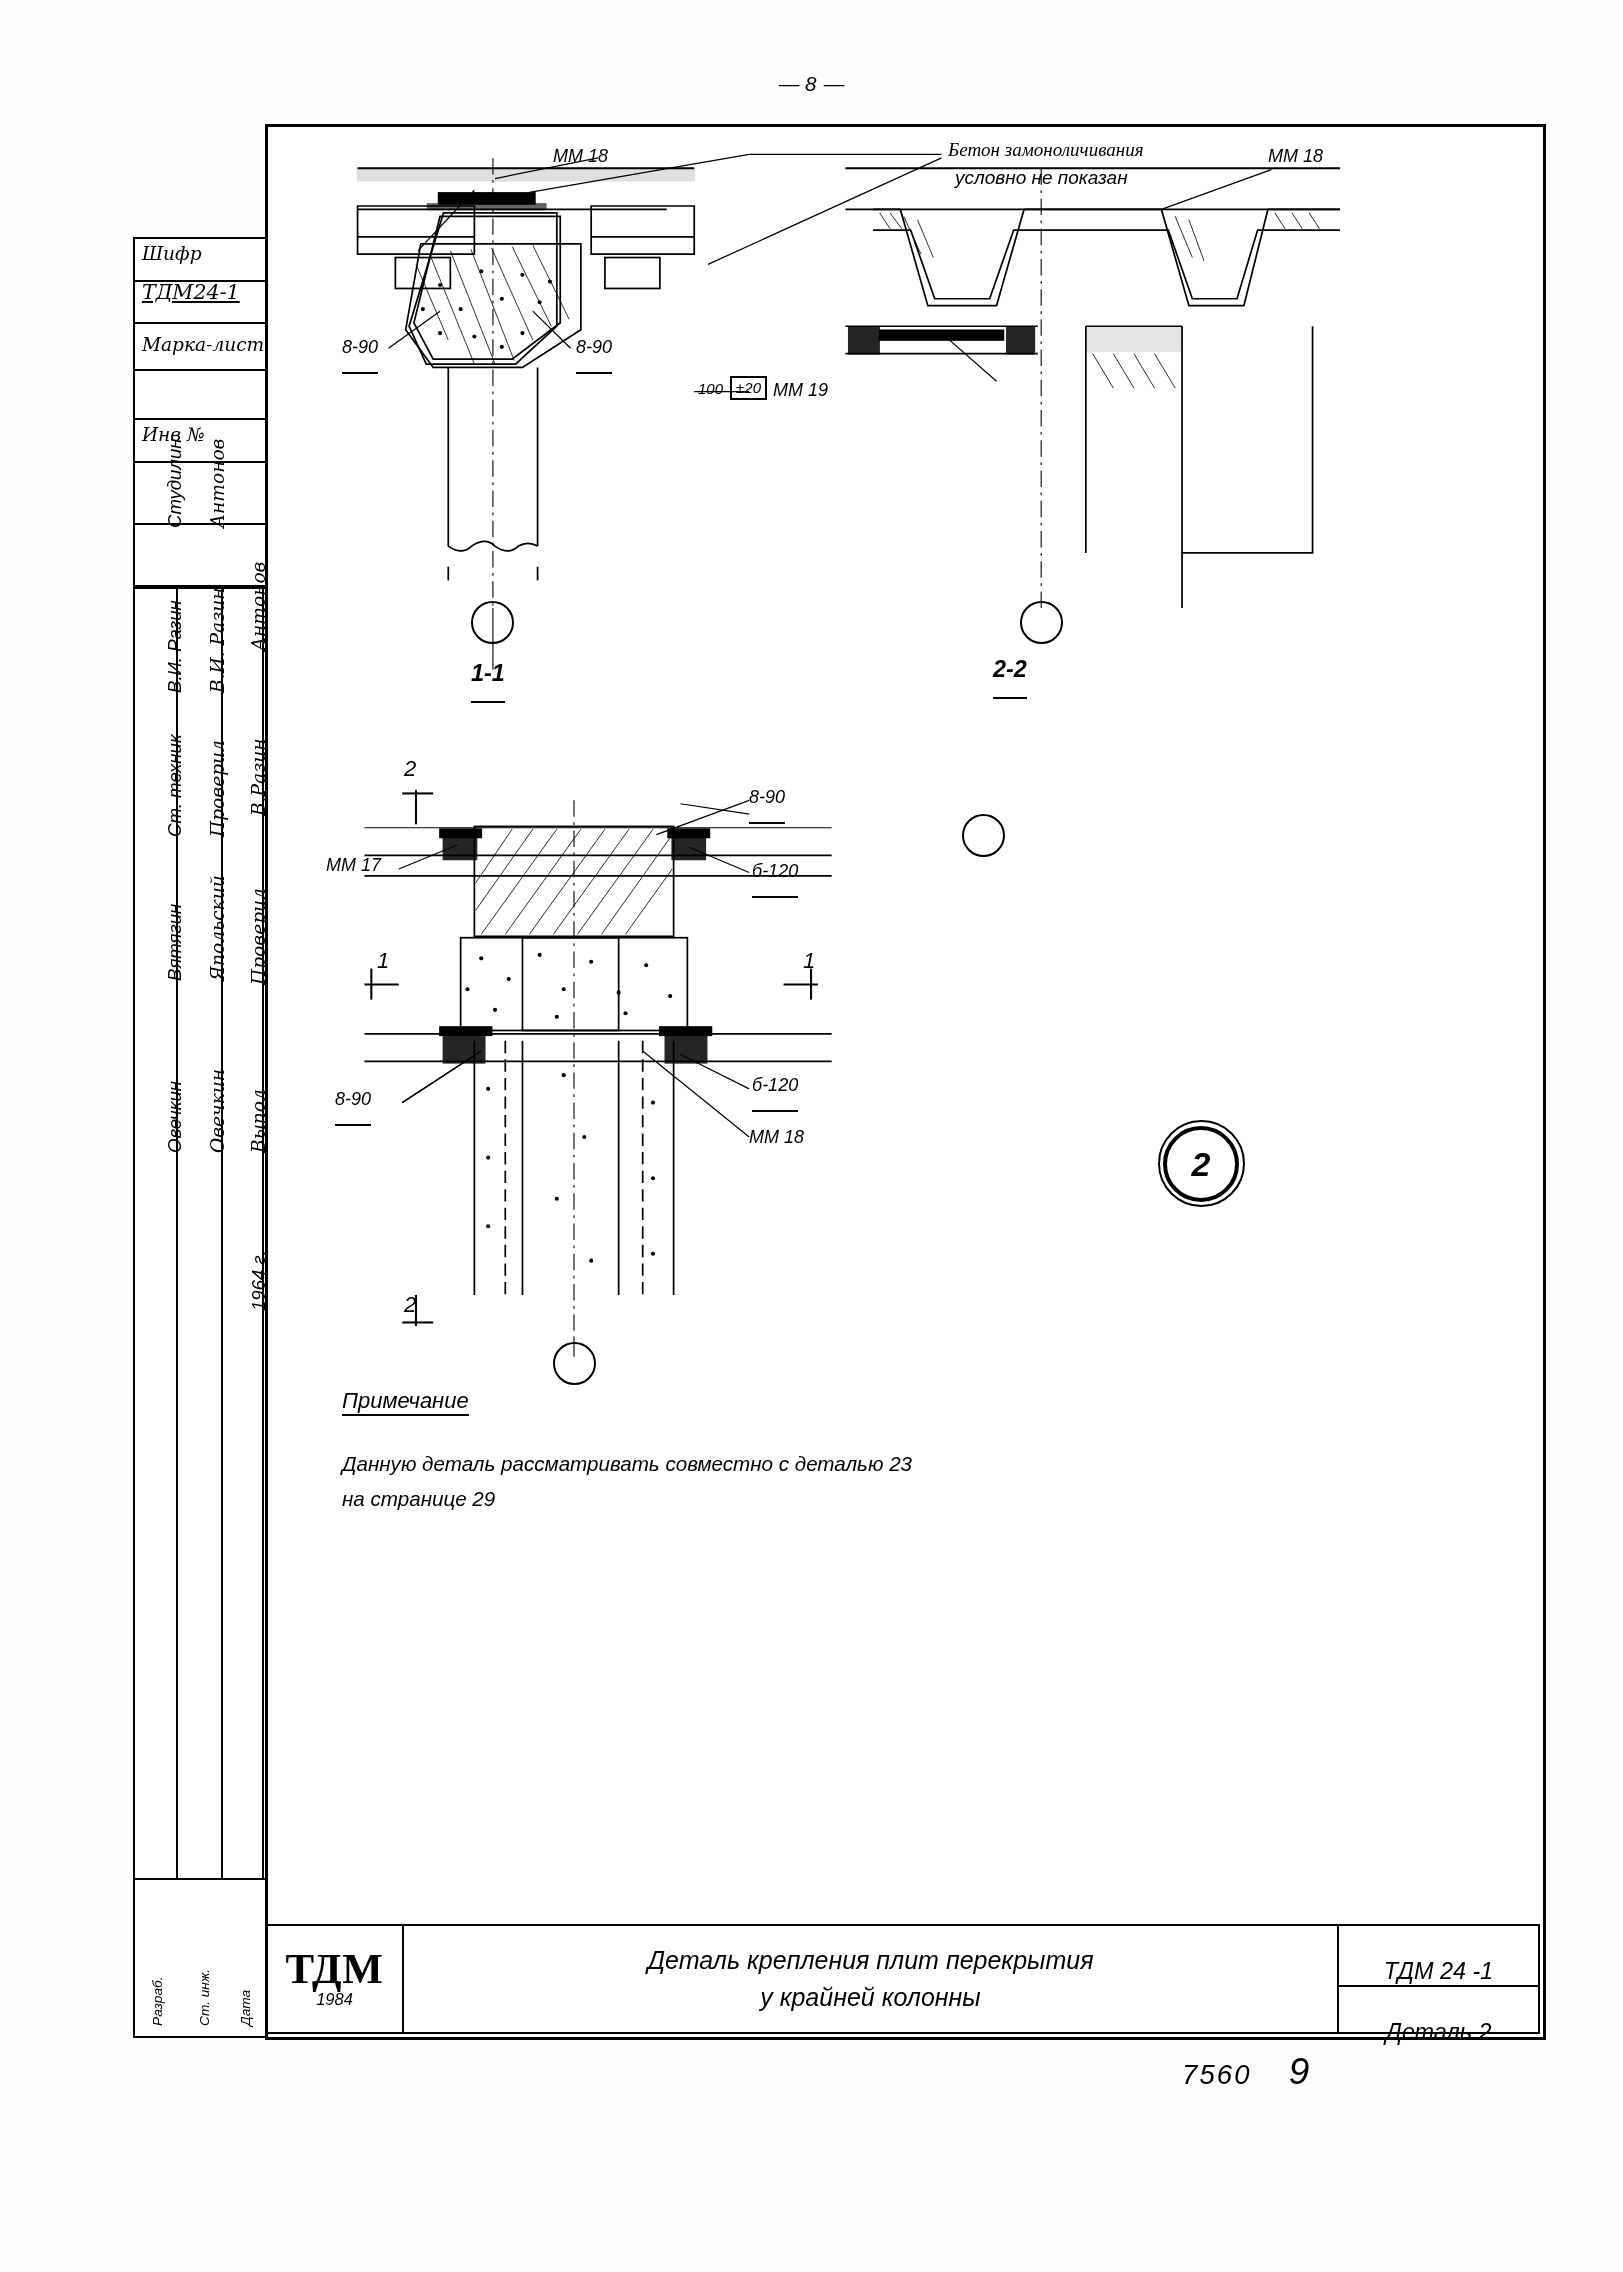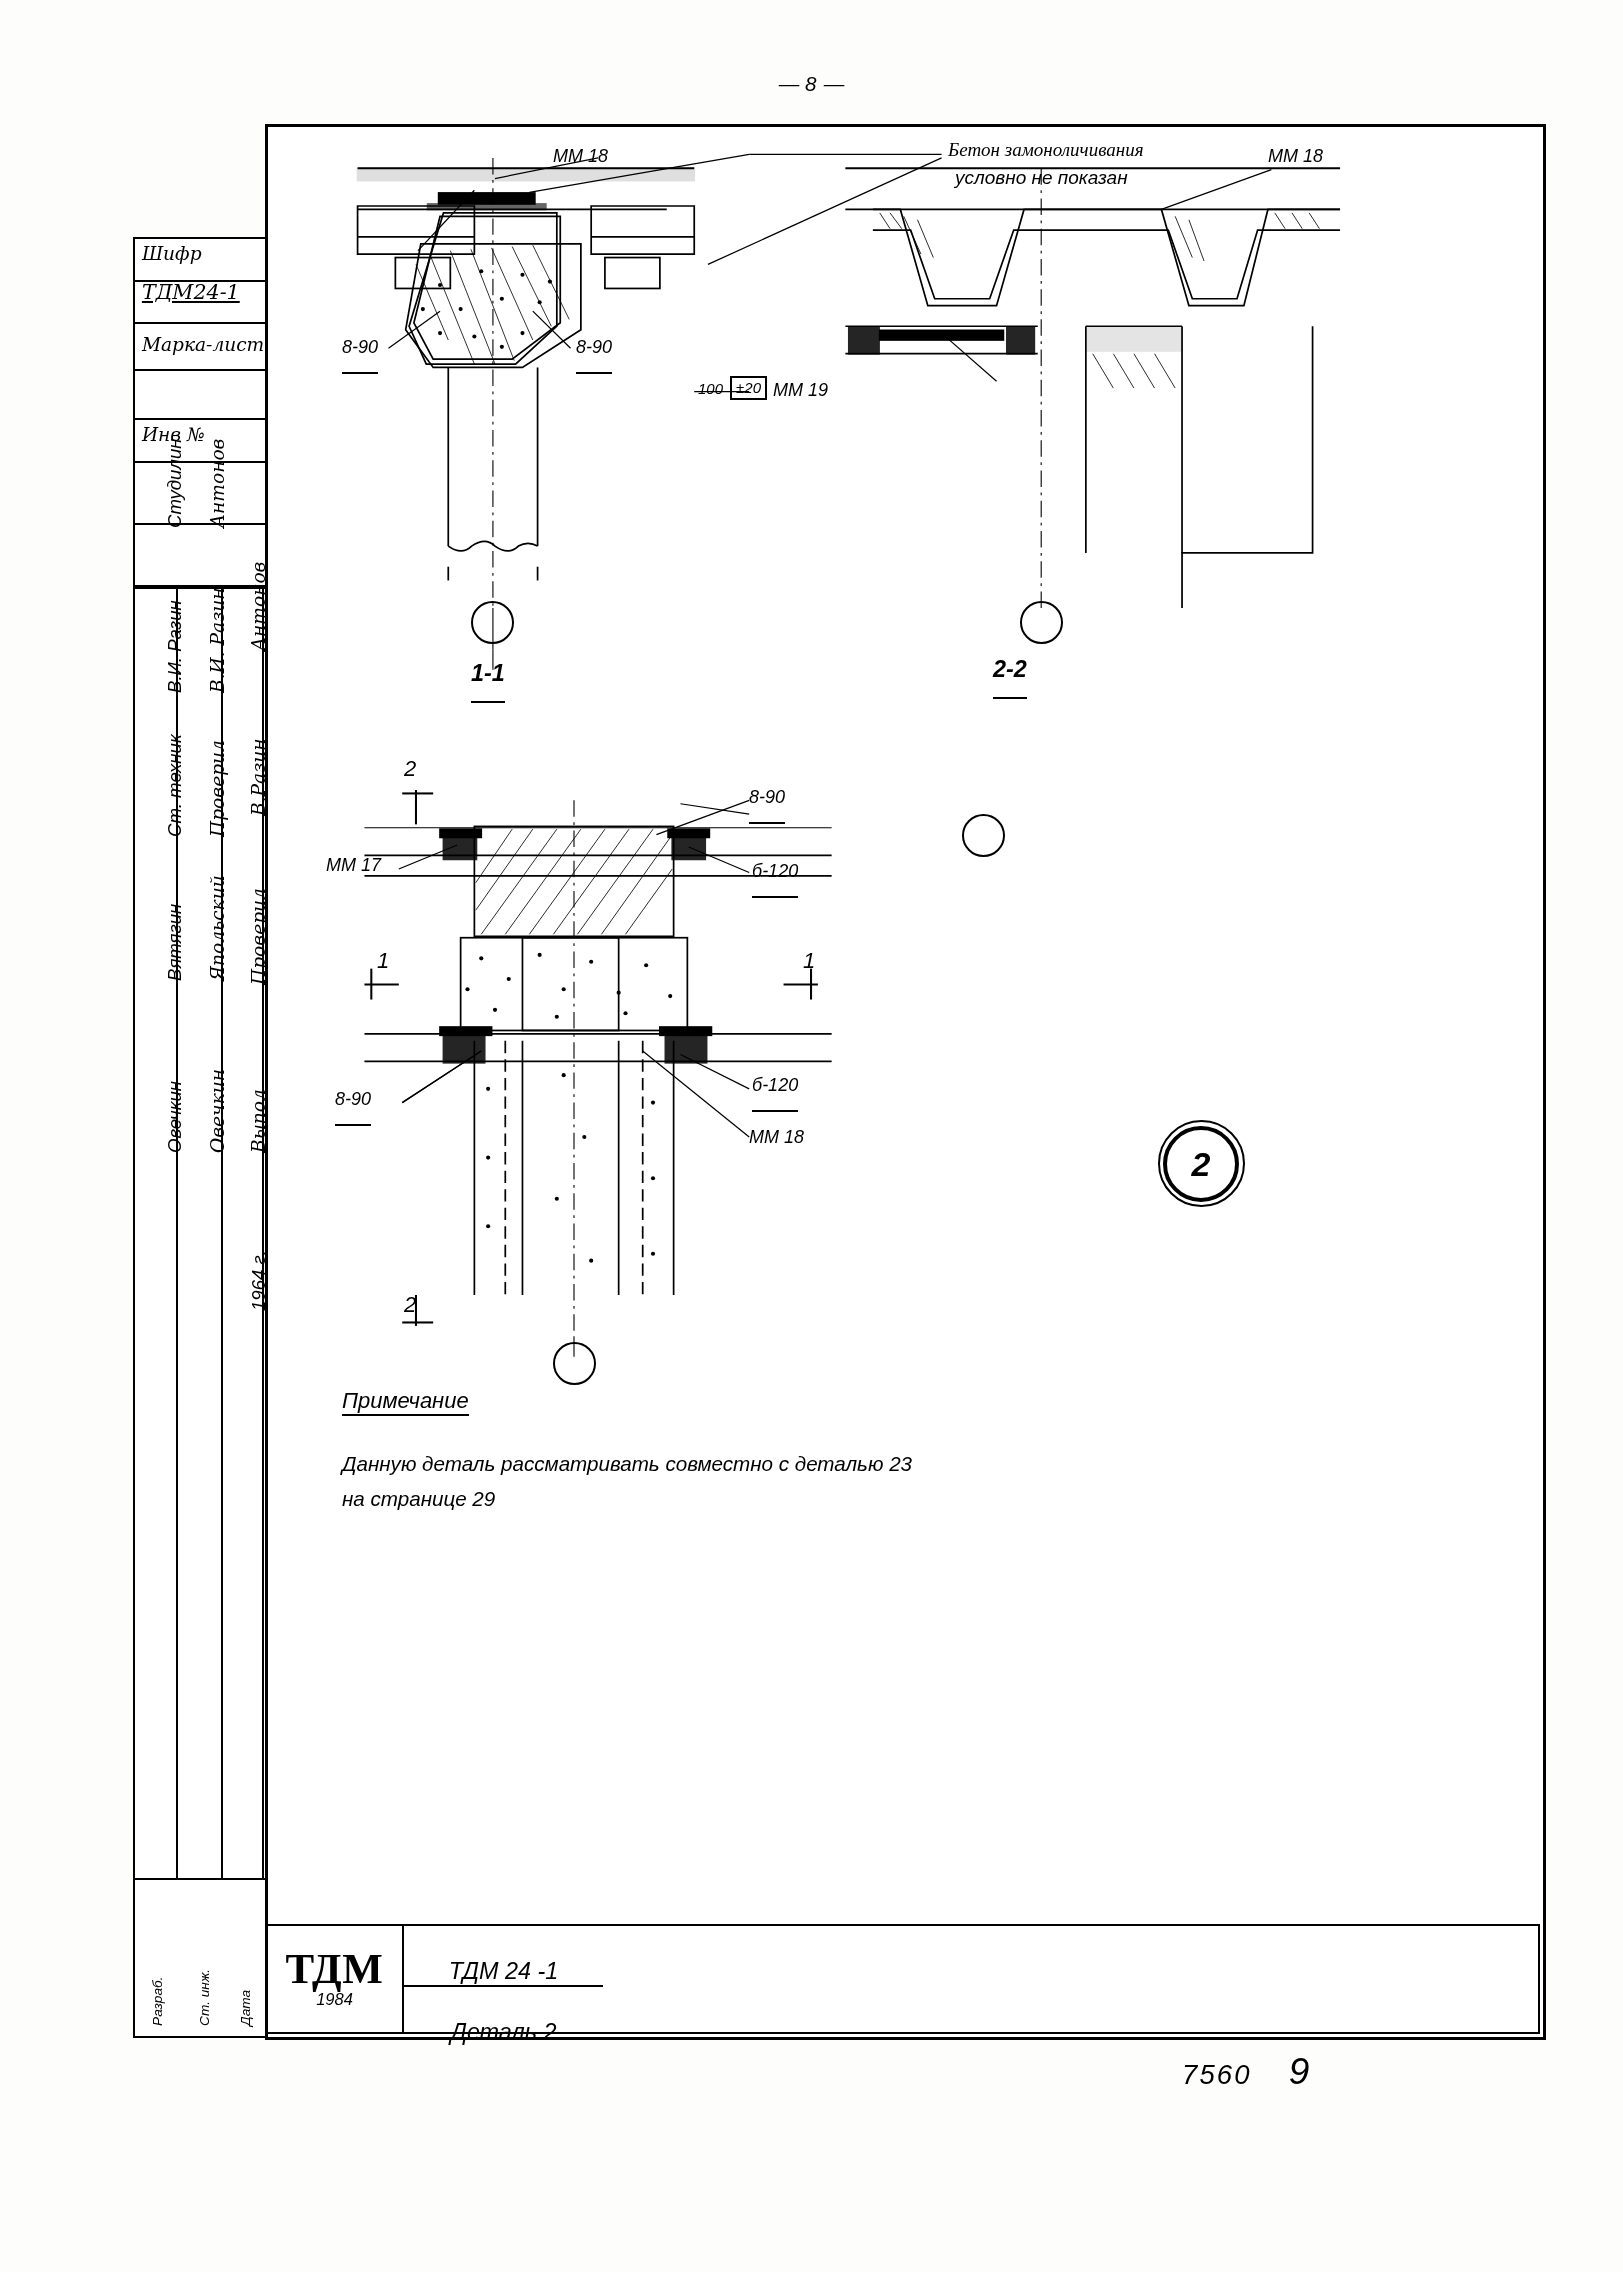--- a/index.html
+++ b/index.html
@@ -541,20 +541,24 @@
       <div class="note-body" style="left:74px; top:1319px;">Данную деталь  рассматривать совместно  с деталью 23
 на странице 29</div>
     </div>
   </div>
 
   <div class="titleblock">
     <div class="tb-logo">
       <div class="big">ТДМ</div>
       <div class="yr">1984</div>
     </div>
+    <div class="tb-title">
+      <div>Деталь  крепления плит перекрытия</div>
+      <div>у крайней  колонны</div>
+    </div>
     <div class="tb-right">
       <div class="r1">ТДМ 24 -1</div>
       <div class="r2">Деталь 2</div>
     </div>
   </div>
 
   <div class="bottom-codes">
     <span>7560</span>
     <span class="folio">9</span>
   </div>

